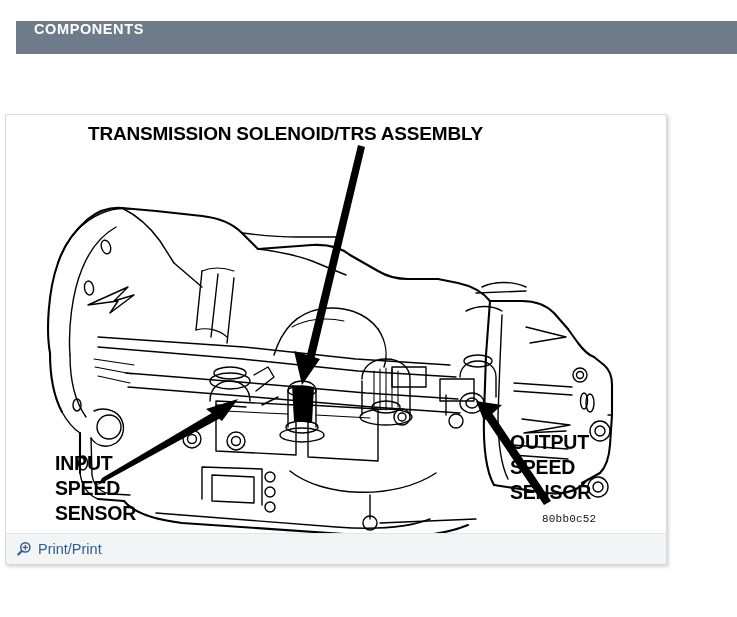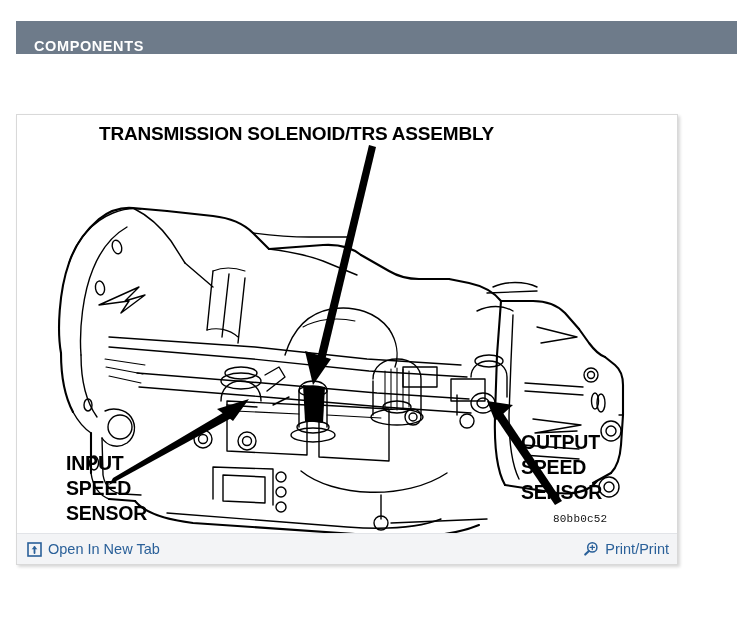--- a/index.html
+++ b/index.html
@@ -18,35 +18,35 @@
 
   
   .header-bar {
     position: absolute;
     left: 16px;
     top: 21px;
     width: 721px;
     height: 33px;
     background: #6e7b8a;
     display: flex;
-    align-items: flex-end;
+    align-items: flex-start;
   }
   .header-title {
     color: #ffffff;
     font-size: 14.5px;
     font-weight: 600;
     letter-spacing: 0.6px;
     padding-left: 18px;
     font-family: "Liberation Sans", sans-serif;
   }
 
   
   .image-panel {
     position: absolute;
-    left: 16px;
+    left: 5px;
     top: 114px;
     width: 662px;
     height: 451px;
     background: #ffffff;
     border: 1px solid #d9d9d9;
     box-shadow: 2px 2px 3px rgba(0,0,0,0.16);
     box-sizing: border-box;
   }
   .diagram-area {
     position: absolute;
@@ -317,30 +317,20 @@
       <text class="lbl lbl-side" x="504" y="334">OUTPUT</text>
       <text class="lbl lbl-side" x="504" y="359">SPEED</text>
       <text class="lbl lbl-side" x="504" y="384">SENSOR</text>
 
       <text class="code-txt" x="536" y="407">80bb0c52</text>
     </svg>
   </div>
 
   <div class="footer-bar">
 
-    <a class="action-link" href="#">
-      <span>
-        <svg class="icon-svg" width="15" height="15" viewBox="0 0 15 15" xmlns="http://www.w3.org/2000/svg">
-          <rect x="1" y="1" width="13" height="13" fill="none" stroke="#2a6099" stroke-width="1.6"></rect>
-          <path d="M7.5 11 L7.5 5" stroke="#2a6099" stroke-width="1.8" stroke-linecap="round"></path>
-          <path d="M4.6 7.2 L7.5 4.2 L10.4 7.2 Z" fill="#2a6099"></path>
-        </svg>
-      </span>
-      <span class="label">Open In New Tab</span>
-    </a>
 
     <a class="action-link" href="#">
       <span>
         <svg class="icon-svg" width="16" height="16" viewBox="0 0 16 16" xmlns="http://www.w3.org/2000/svg">
           <circle cx="9.3" cy="6.4" r="4.6" fill="none" stroke="#2a6099" stroke-width="1.5"></circle>
           <path d="M5.9 9.9 L2.2 13.6" stroke="#2a6099" stroke-width="2.1" stroke-linecap="round"></path>
           <path d="M9.3 4.3 L9.3 8.5 M7.2 6.4 L11.4 6.4" stroke="#2a6099" stroke-width="1.3" stroke-linecap="round"></path>
         </svg>
       </span>
       <span class="label">Print/Print</span>

